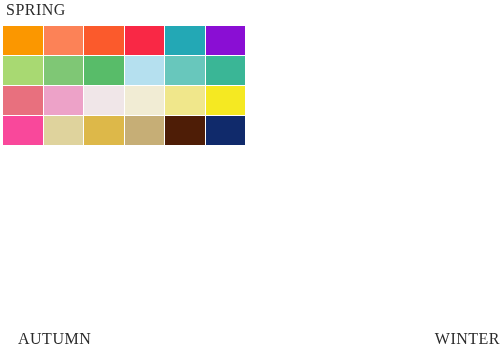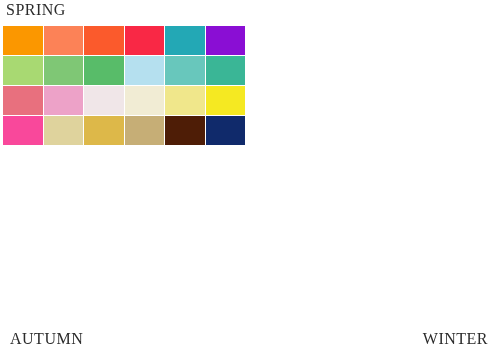--- a/index.html
+++ b/index.html
@@ -20,22 +20,22 @@
     background: #ffffff;
   }
   .quadrant {
     position: absolute;
     width: 252px;
     height: 175px;
     box-sizing: border-box;
   }
   #q-spring  { left: 0px;   top: 0px;   }
   #q-summer  { left: 252px; top: 0px;   }
-  #q-autumn  { left: 8px;   top: 176px; }
-  #q-winter  { left: 240px; top: 176px; text-align: right; }
+  #q-autumn  { left: 16px;   top: 176px; }
+  #q-winter  { left: 252px; top: 176px; text-align: right; }
 
   .season-label {
     position: absolute;
     font-family: "Liberation Serif", serif;
     font-size: 16px;
     letter-spacing: 0.5px;
     color: #2b2b2b;
     font-variant: small-caps;
     white-space: nowrap;
     line-height: 20px;

